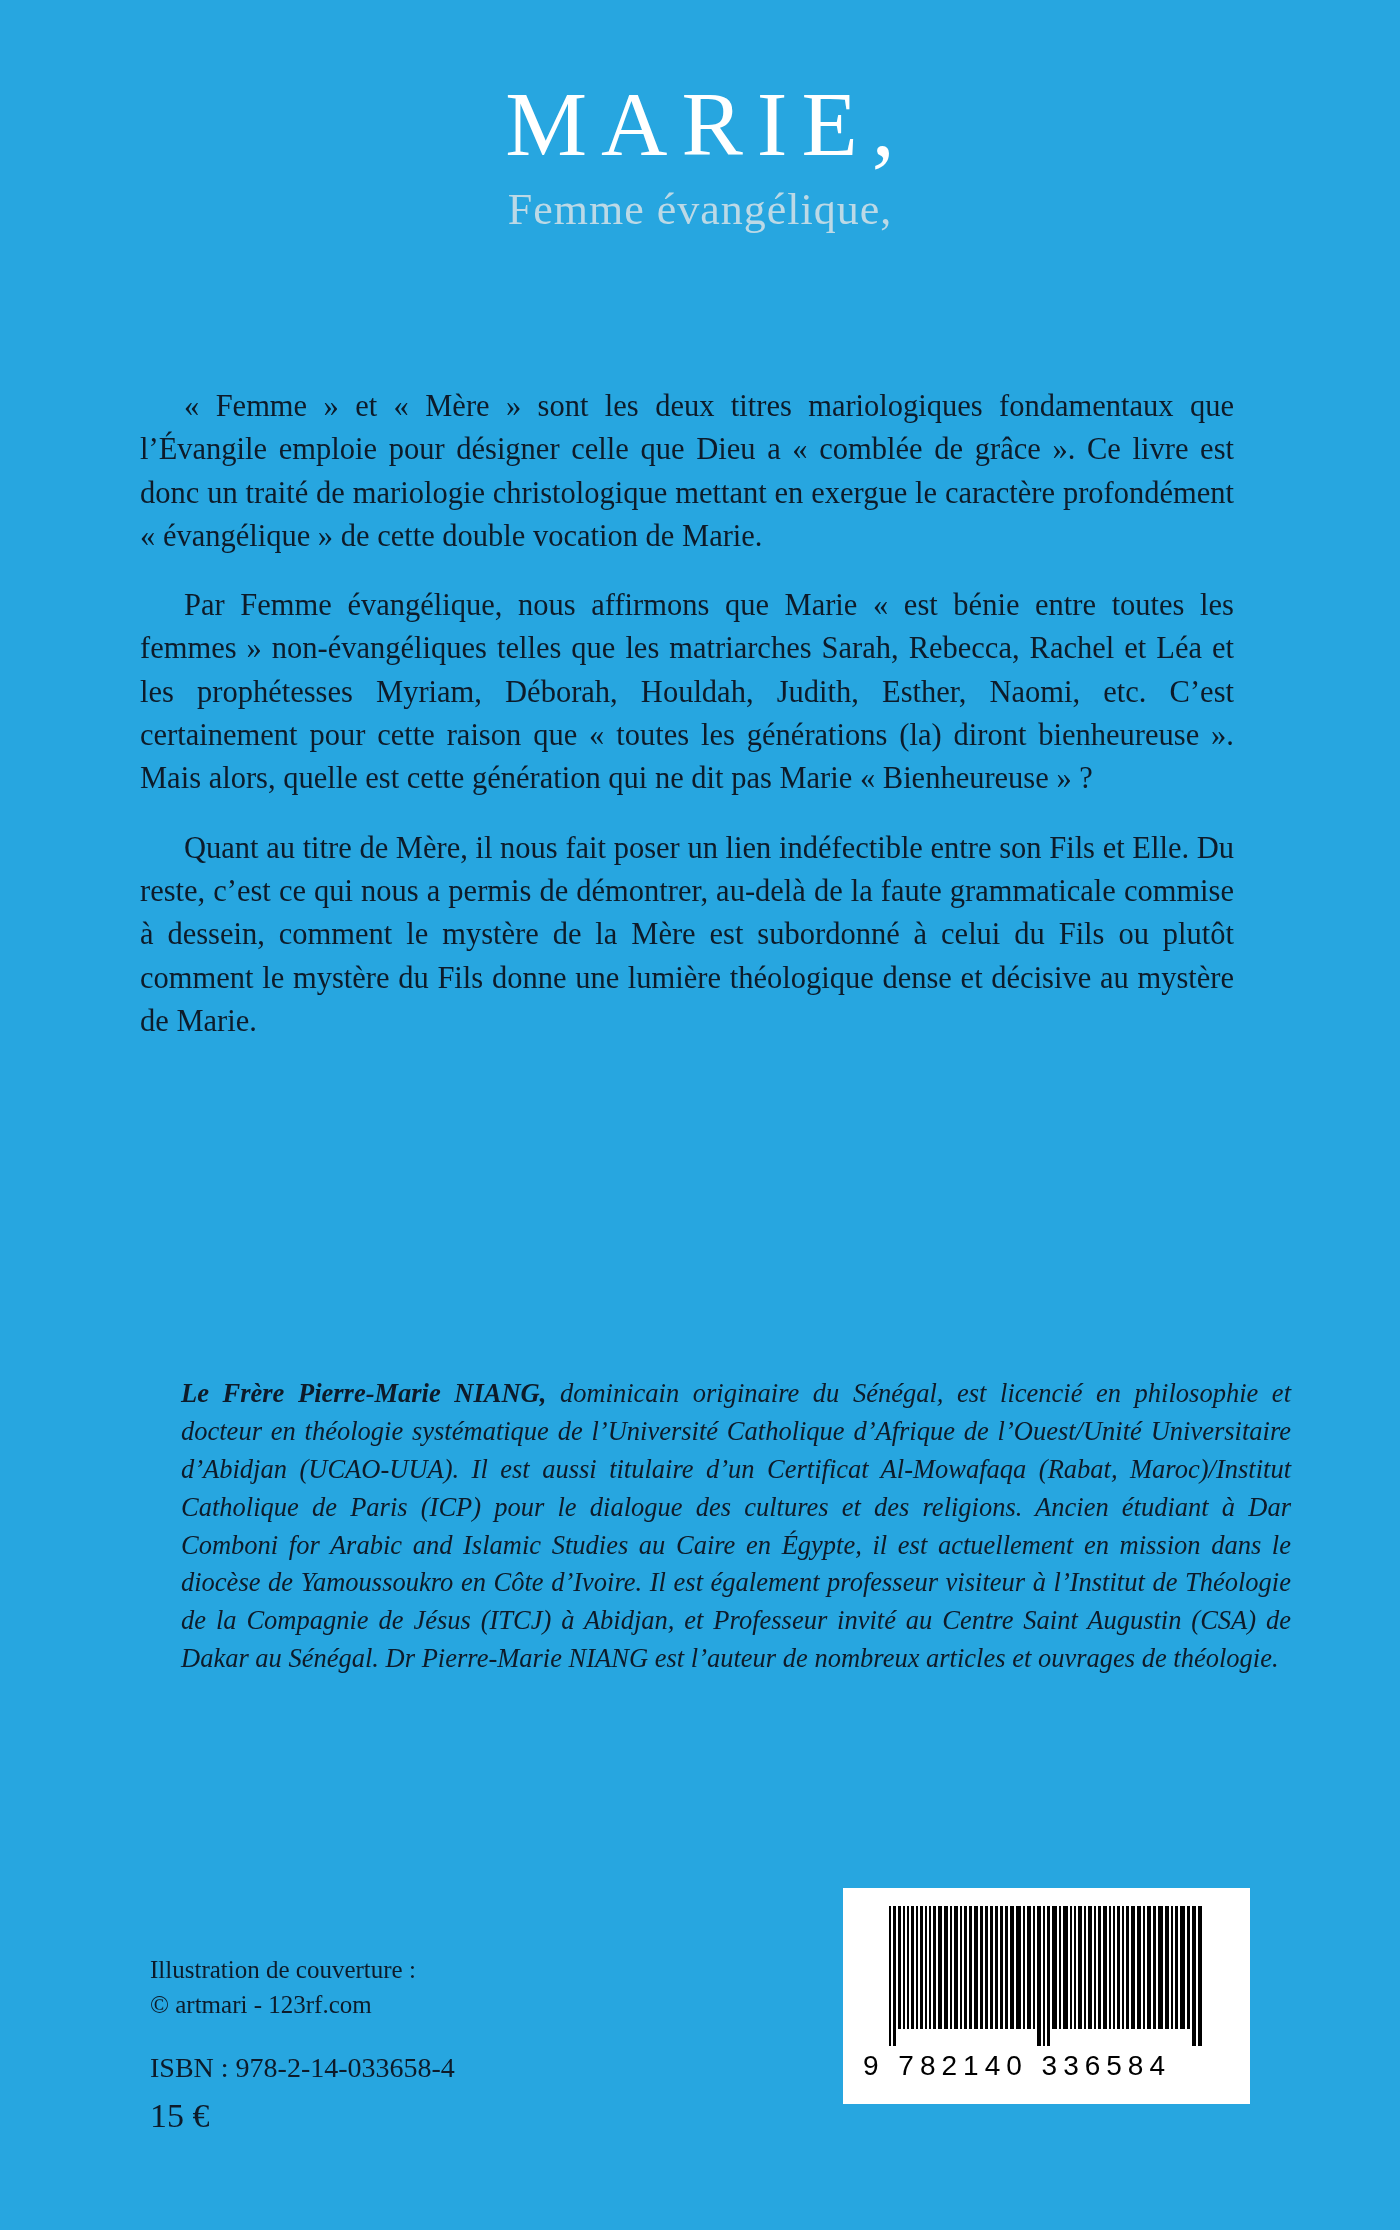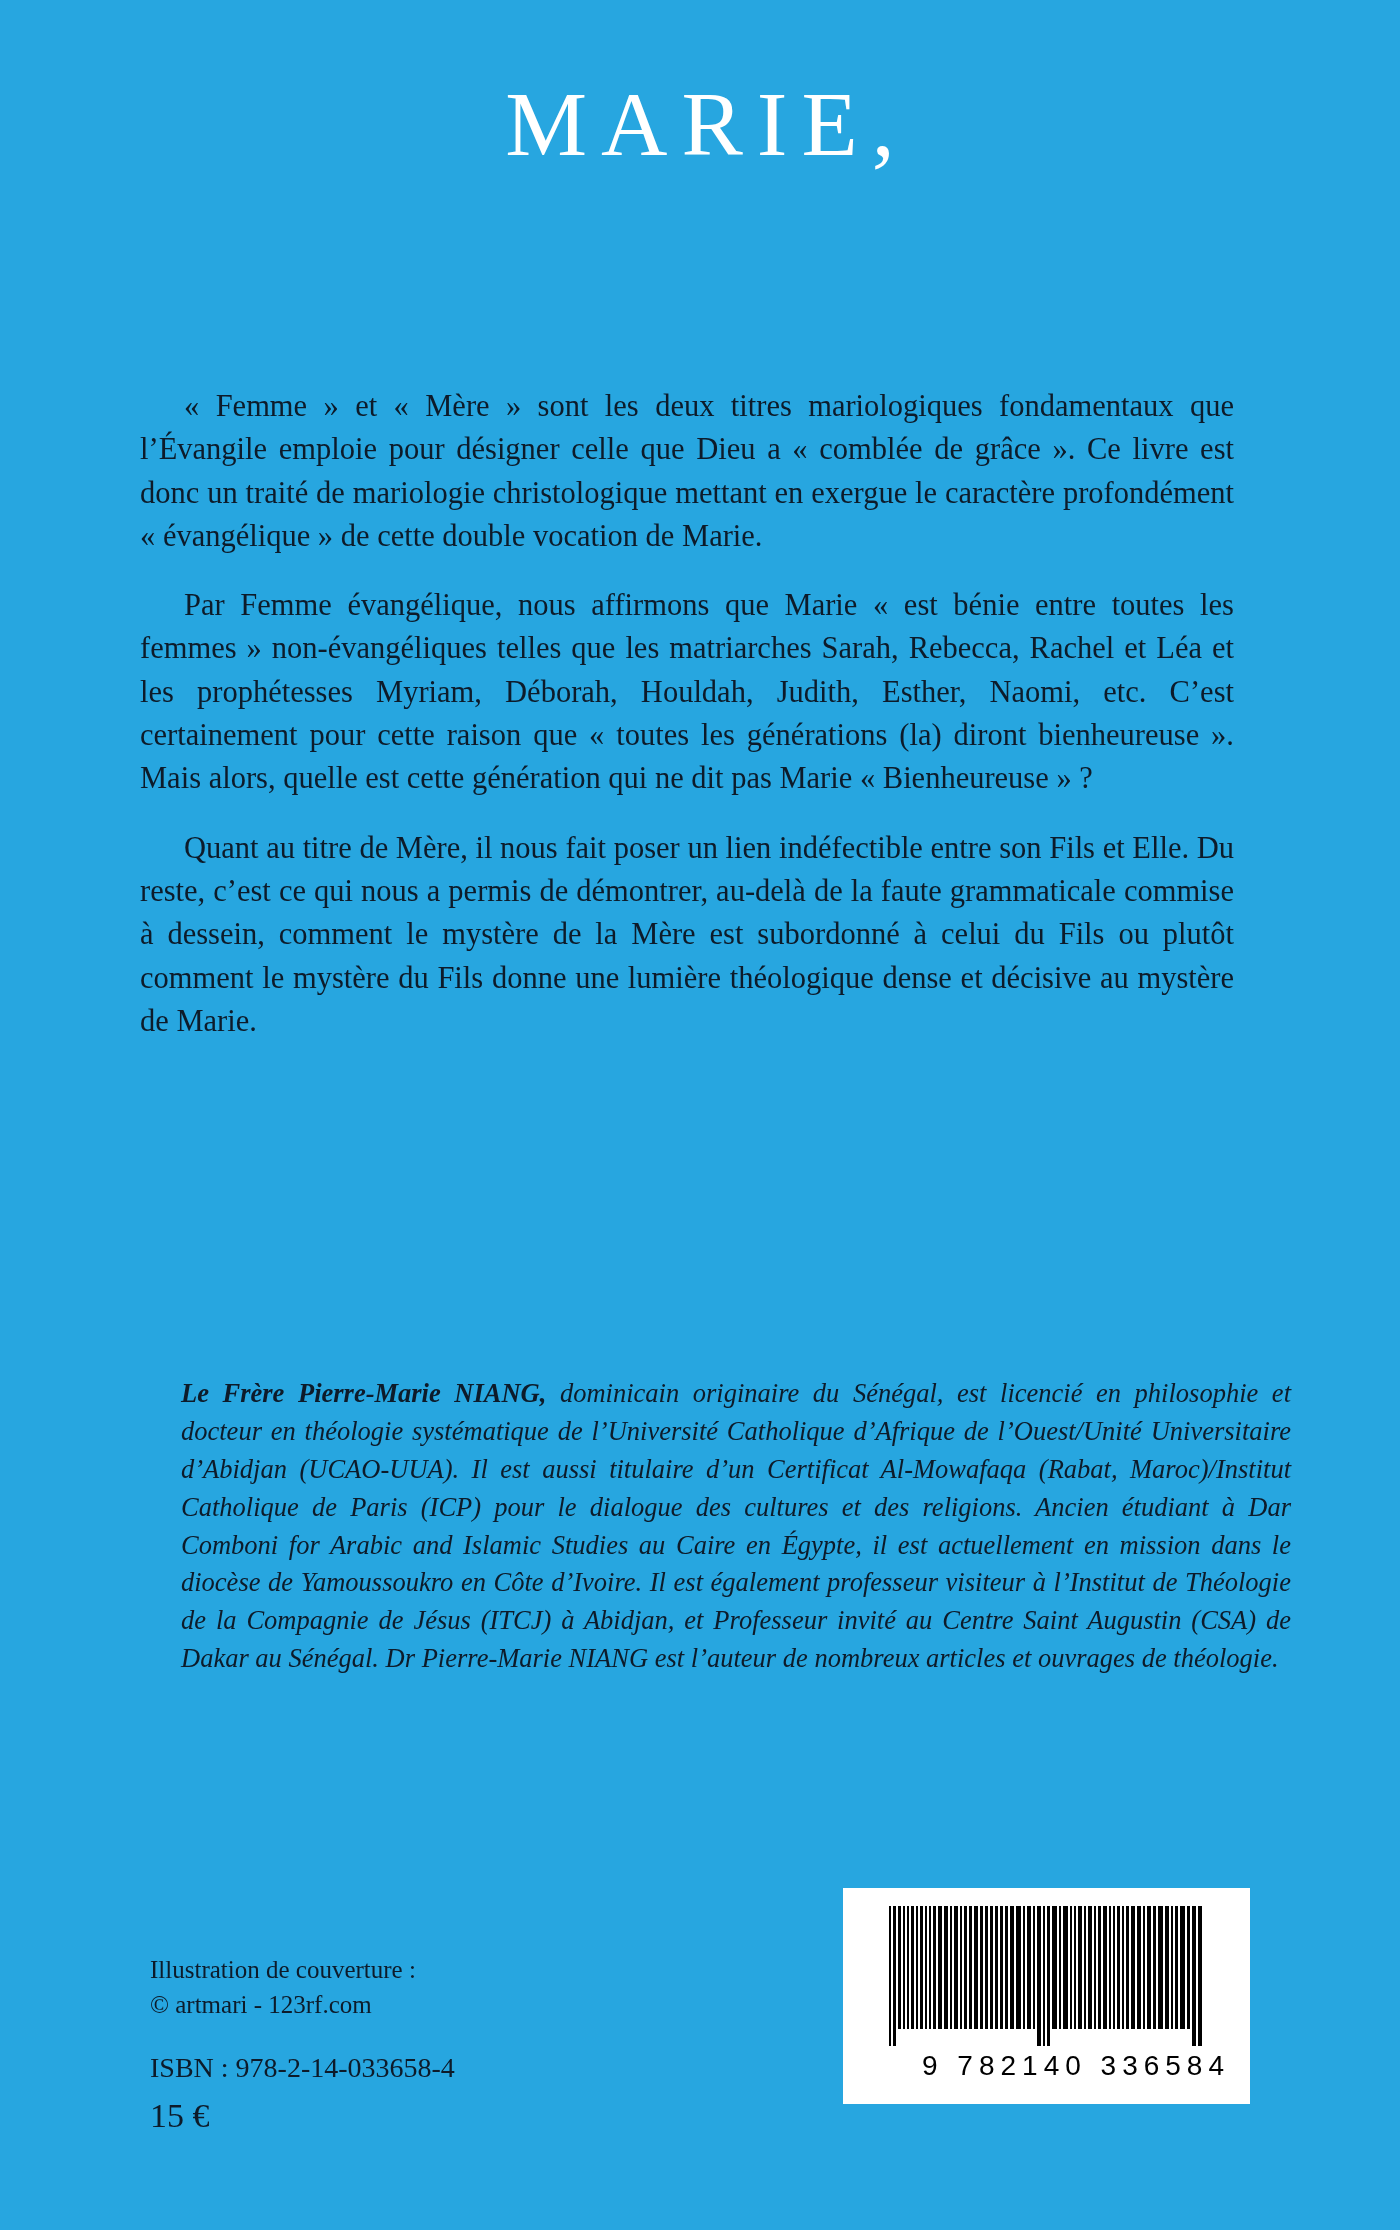--- a/index.html
+++ b/index.html
@@ -141,31 +141,32 @@
   .barcode-bars span {
     display: block;
     background: #000;
     margin-right: 2px;
   }
   .barcode-digits {
     font-family: "Liberation Sans", sans-serif;
     font-size: 28px;
     letter-spacing: 6px;
     color: #000;
-    text-align: right;
+    text-align: left;
     margin-top: 4px;
   }
 </style>
 </head>
 <body>
 
 <div class="page">
 
   <div class="title-block">
     <div class="title-main">MARIE,</div>
+    <div class="title-sub1">Femme évangélique,</div>
   </div>
 
   <div class="blurb">
     <p>« Femme » et « Mère » sont les deux titres mariologiques fondamentaux que l’Évangile emploie pour désigner celle que Dieu a « comblée de grâce ». Ce livre est donc un traité de mariologie christologique mettant en exergue le caractère profondément « évangélique » de cette double vocation de Marie.</p>
     <p>Par Femme évangélique, nous affirmons que Marie « est bénie entre toutes les femmes » non-évangéliques telles que les matriarches Sarah, Rebecca, Rachel et Léa et les prophétesses Myriam, Déborah, Houldah, Judith, Esther, Naomi, etc. C’est certainement pour cette raison que « toutes les générations (la) diront bienheureuse ». Mais alors, quelle est cette génération qui ne dit pas Marie « Bienheureuse » ?</p>
     <p>Quant au titre de Mère, il nous fait poser un lien indéfectible entre son Fils et Elle. Du reste, c’est ce qui nous a permis de démontrer, au-delà de la faute grammaticale commise à dessein, comment le mystère de la Mère est subordonné à celui du Fils ou plutôt comment le mystère du Fils donne une lumière théologique dense et décisive au mystère de Marie.</p>
   </div>
 
   <div class="bio">
     <span class="name">Le Frère Pierre-Marie NIANG,</span><span> dominicain originaire du Sénégal, est licencié en philosophie et docteur en théologie systématique de l’Université Catholique d’Afrique de l’Ouest/Unité Universitaire d’Abidjan (UCAO-UUA). Il est aussi titulaire d’un Certificat Al-Mowafaqa (Rabat, Maroc)/Institut Catholique de Paris (ICP) pour le dialogue des cultures et des religions. Ancien étudiant à Dar Comboni for Arabic and Islamic Studies au Caire en Égypte, il est actuellement en mission dans le diocèse de Yamoussoukro en Côte d’Ivoire. Il est également professeur visiteur à l’Institut de Théologie de la Compagnie de Jésus (ITCJ) à Abidjan, et Professeur invité au Centre Saint Augustin (CSA) de Dakar au Sénégal. Dr Pierre-Marie NIANG est l’auteur de nombreux articles et ouvrages de théologie.</span>

